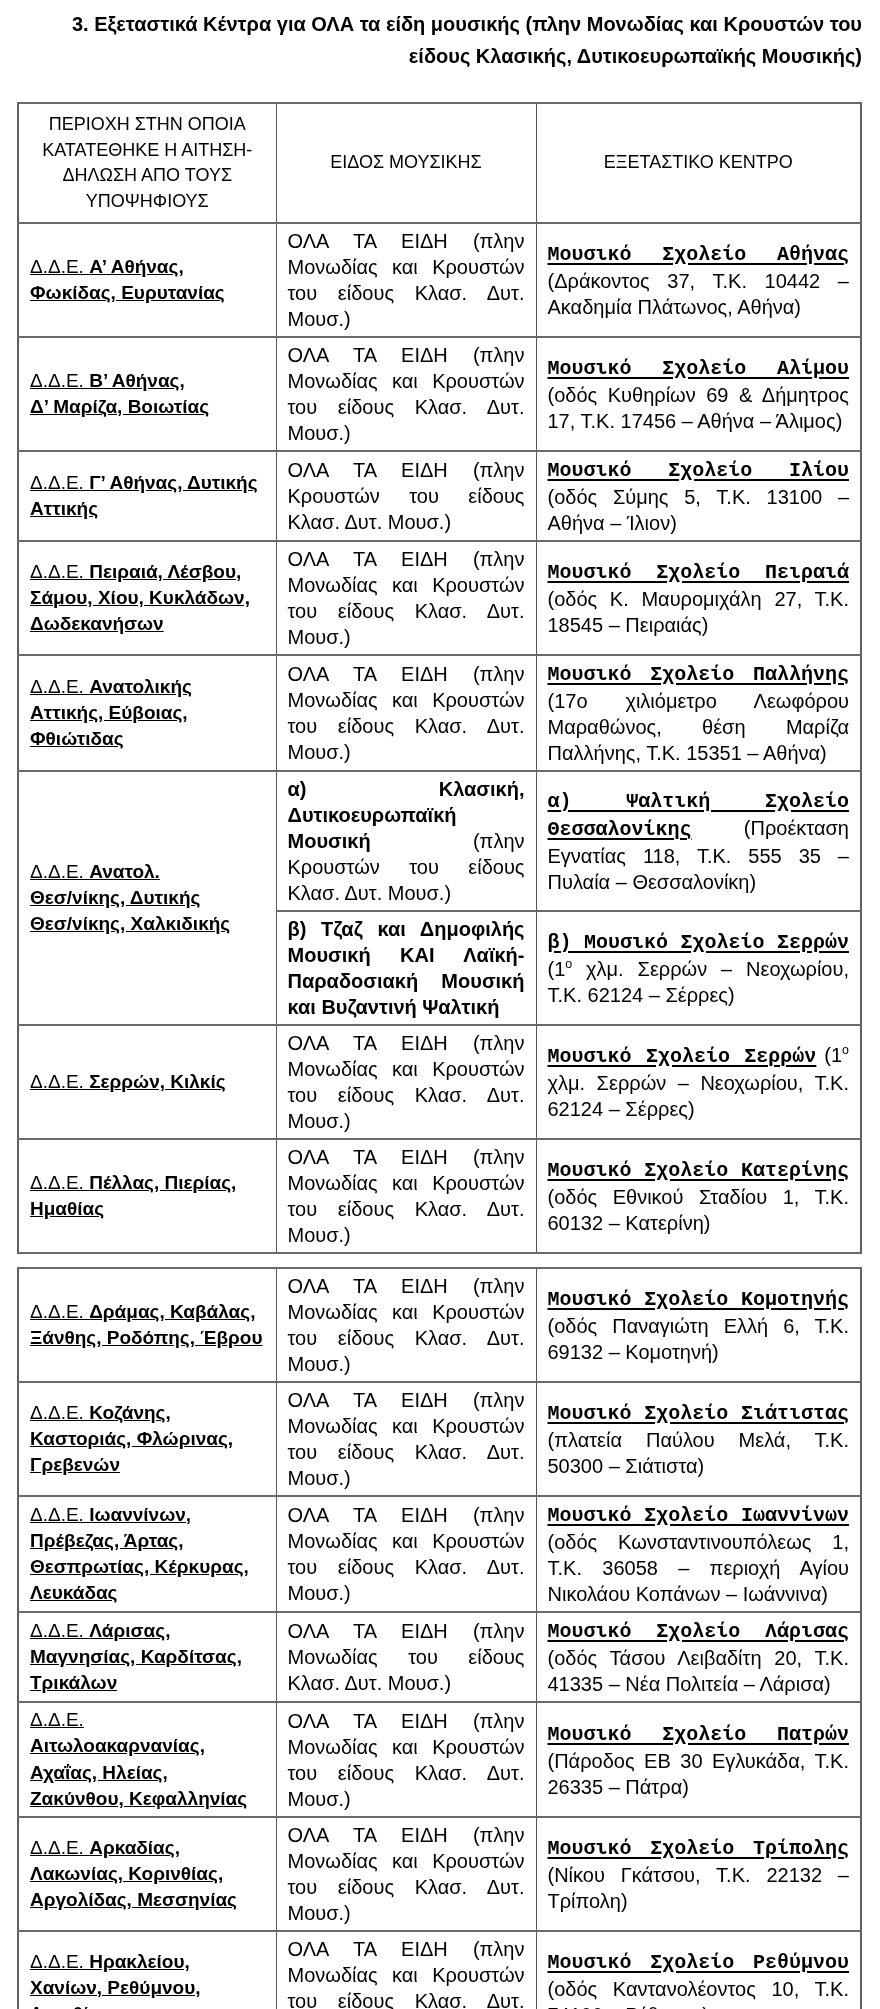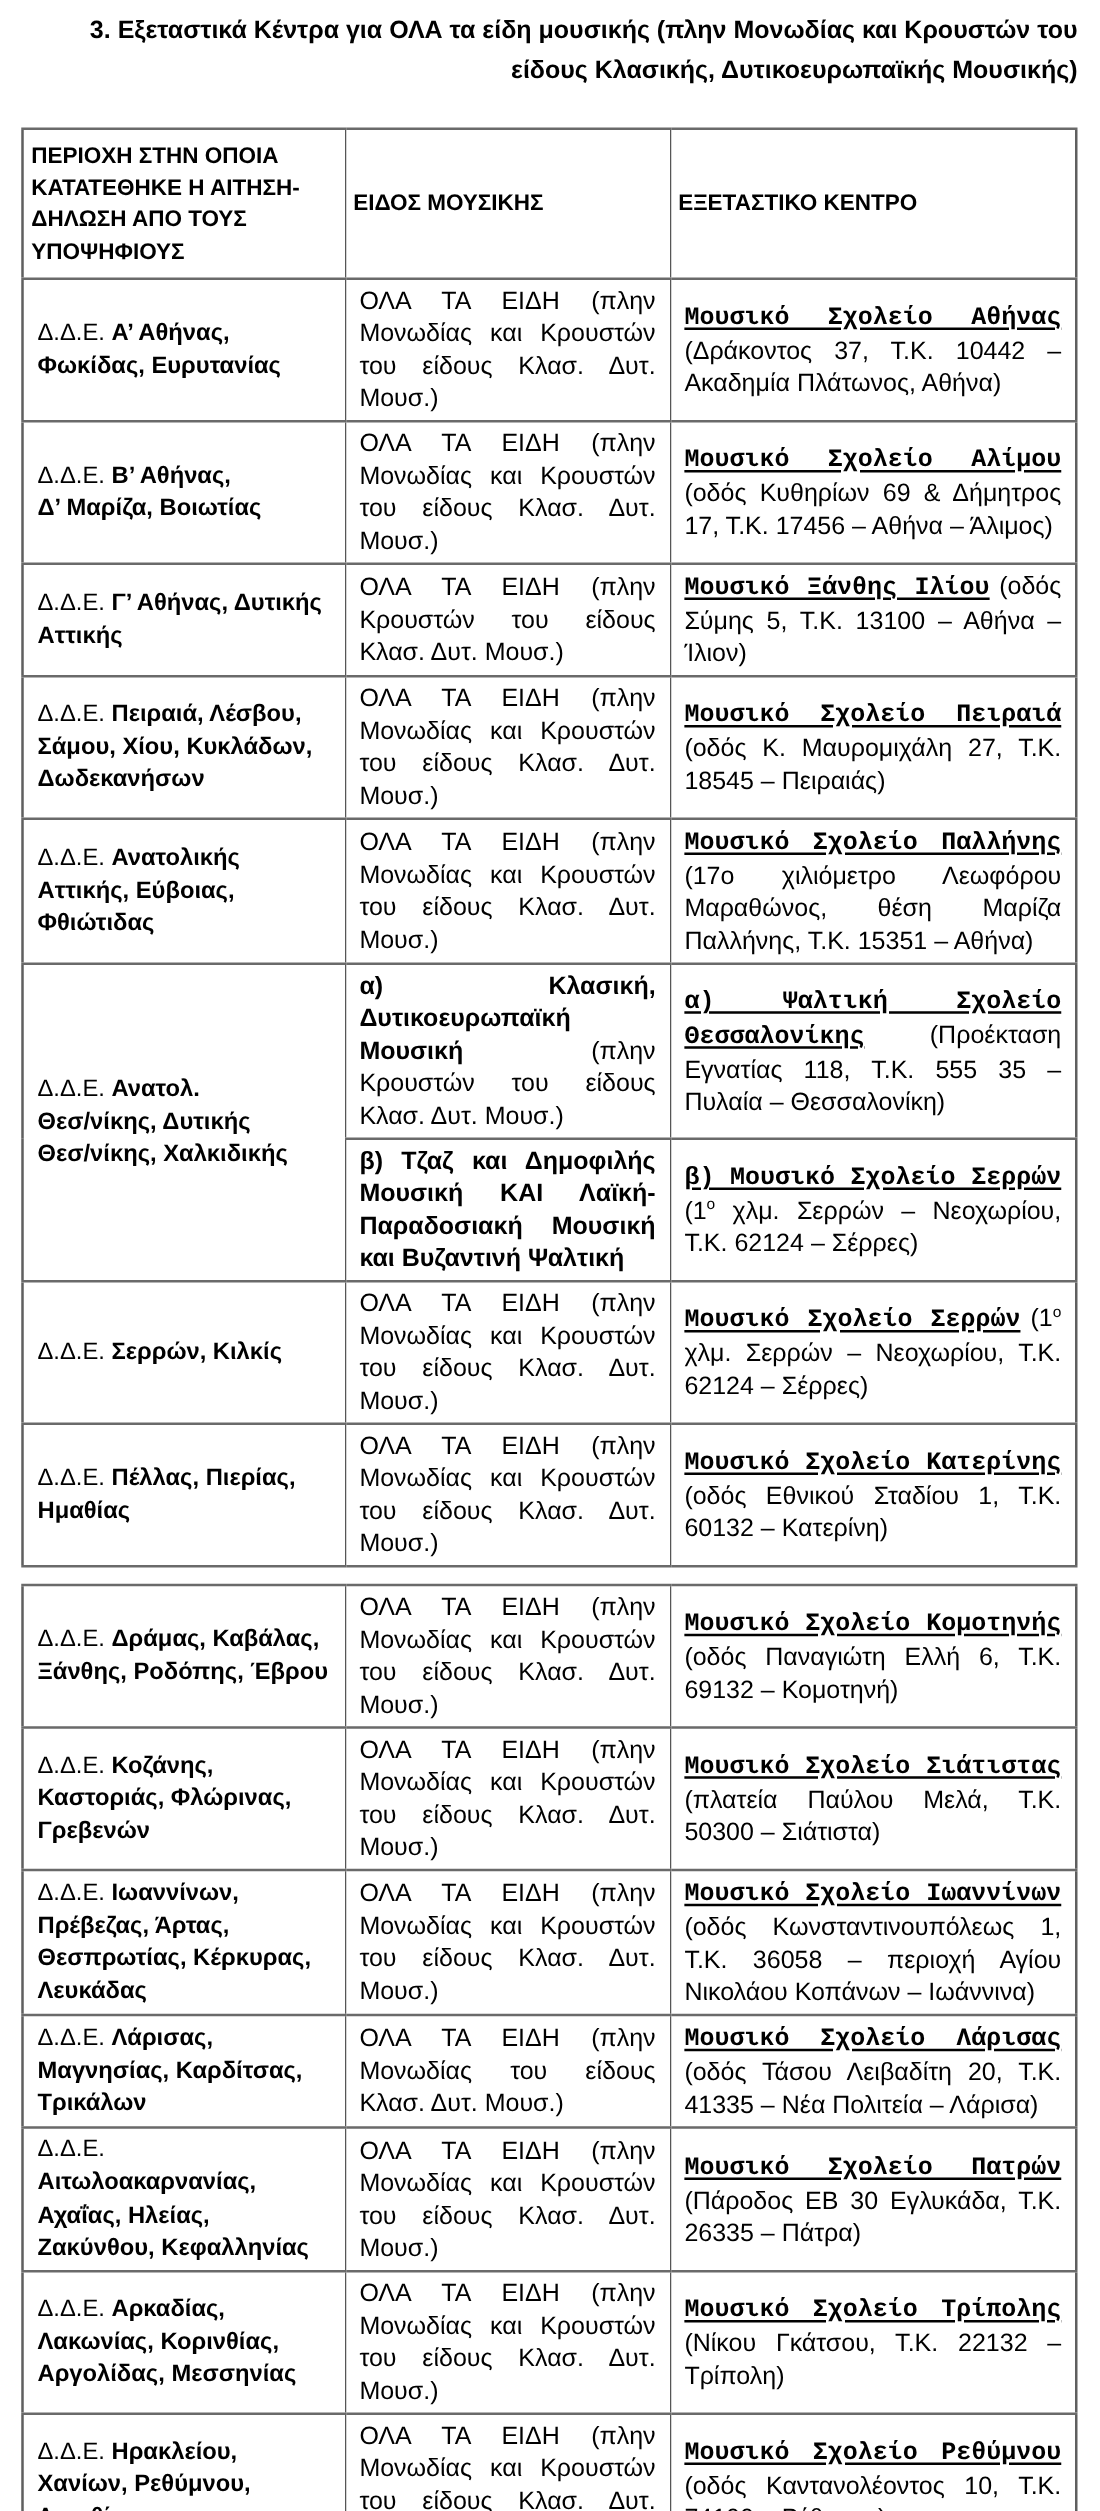--- a/index.html
+++ b/index.html
@@ -26,37 +26,38 @@
   table.centers{border:2px solid #5f5f5f;}
   td,th{
     border-top:2px solid #6a6a6a;
     border-bottom:2px solid #6a6a6a;
     border-left:1.5px solid #565656;
     border-right:1.5px solid #565656;
     vertical-align:middle;
     background:#fff;
   }
   th{
-    font-weight:bold;
+    font-weight:normal;
     font-size:18px;
     line-height:1.42;
-    text-align:left;
+    text-align:center;
     padding:8px 6px;
   }
   td{
     font-size:20px;
     line-height:1.3;
     padding:4px 11px;
   }
   td.c1{
     font-size:19px;
     line-height:1.38;
     white-space:pre-line;
     text-align:left;
     padding:4px 8px 4px 11px;
+    text-decoration:underline;
   }
   td.c2,td.c3{text-align:justify;}
   .district{font-weight:bold;}
   .gbold{font-weight:bold;}
   .cname{
     font-weight:bold;
     text-decoration:underline;
     text-decoration-thickness:1.5px;
     text-underline-offset:3px;
     font-family:Liberation Mono, monospace;
@@ -94,21 +95,21 @@
         <tr>
           <td class="c1"><span>Δ.Δ.Ε.</span> <b class="district">Β’ Αθήνας,
 Δ’ Μαρίζα, Βοιωτίας</b></td>
           <td class="c2"><b class="gbold"></b><span class="gtext">ΟΛΑ ΤΑ ΕΙΔΗ (πλην Μονωδίας και Κρουστών του είδους Κλασ. Δυτ. Μουσ.)</span></td>
           <td class="c3"><b class="cname">Μουσικό Σχολείο Αλίμου</b><span class="caddr"> (οδός Κυθηρίων 69 &amp; Δήμητρος 17, Τ.Κ. 17456 – Αθήνα – Άλιμος)</span></td>
         </tr>
         <tr>
           <td class="c1"><span>Δ.Δ.Ε.</span> <b class="district">Γ’ Αθήνας, Δυτικής
 Αττικής</b></td>
           <td class="c2"><b class="gbold"></b><span class="gtext">ΟΛΑ ΤΑ ΕΙΔΗ (πλην Κρουστών του είδους Κλασ. Δυτ. Μουσ.)</span></td>
-          <td class="c3"><b class="cname">Μουσικό Ξάνθης Ιλίου</b><span class="caddr"> (οδός Σύμης 5, Τ.Κ. 13100 – Αθήνα – Ίλιον)</span></td>
+          <td class="c3"><b class="cname">Μουσικό Σχολείο Ιλίου</b><span class="caddr"> (οδός Σύμης 5, Τ.Κ. 13100 – Αθήνα – Ίλιον)</span></td>
         </tr>
         <tr>
           <td class="c1"><span>Δ.Δ.Ε.</span> <b class="district">Πειραιά, Λέσβου,
 Σάμου, Χίου, Κυκλάδων,
 Δωδεκανήσων</b></td>
           <td class="c2"><b class="gbold"></b><span class="gtext">ΟΛΑ ΤΑ ΕΙΔΗ (πλην Μονωδίας και Κρουστών του είδους Κλασ. Δυτ. Μουσ.)</span></td>
           <td class="c3"><b class="cname">Μουσικό Σχολείο Πειραιά</b><span class="caddr"> (οδός Κ. Μαυρομιχάλη 27, Τ.Κ. 18545 – Πειραιάς)</span></td>
         </tr>
         <tr>
           <td class="c1"><span>Δ.Δ.Ε.</span> <b class="district">Ανατολικής

